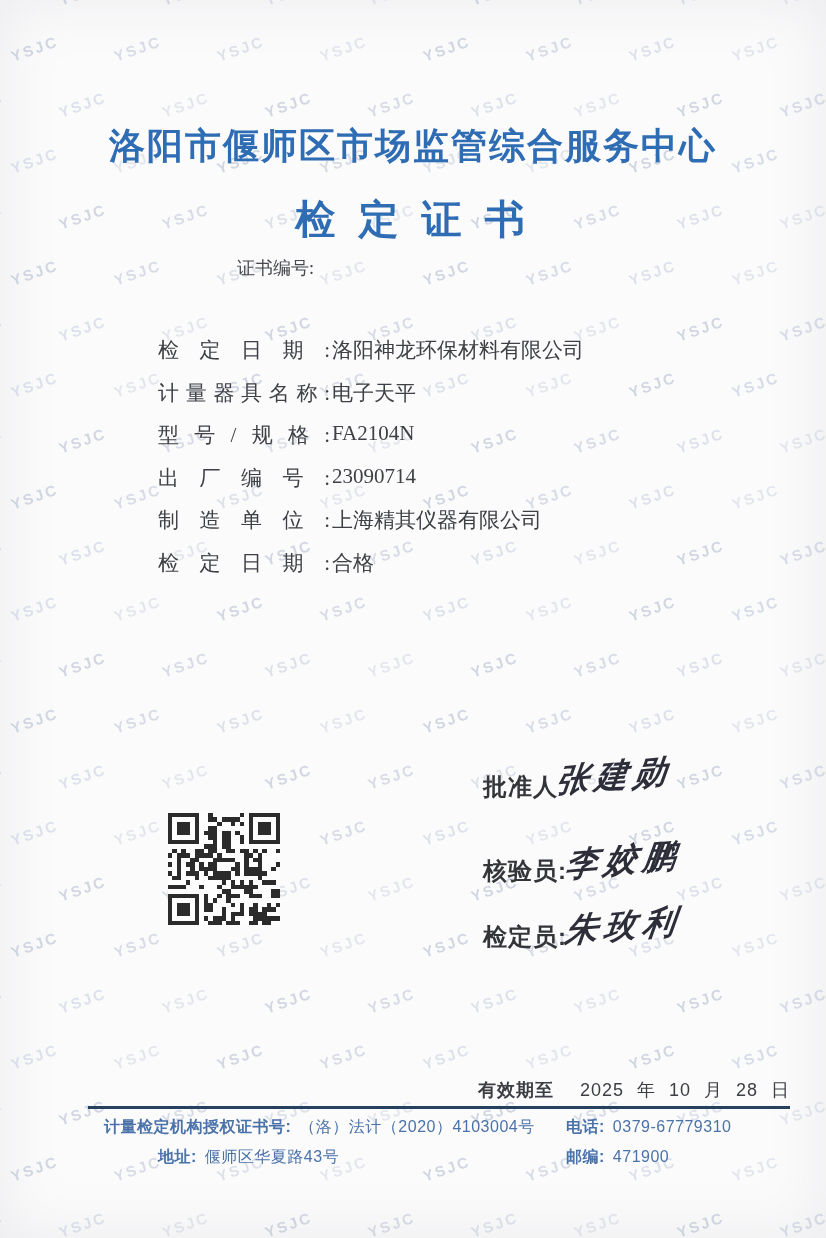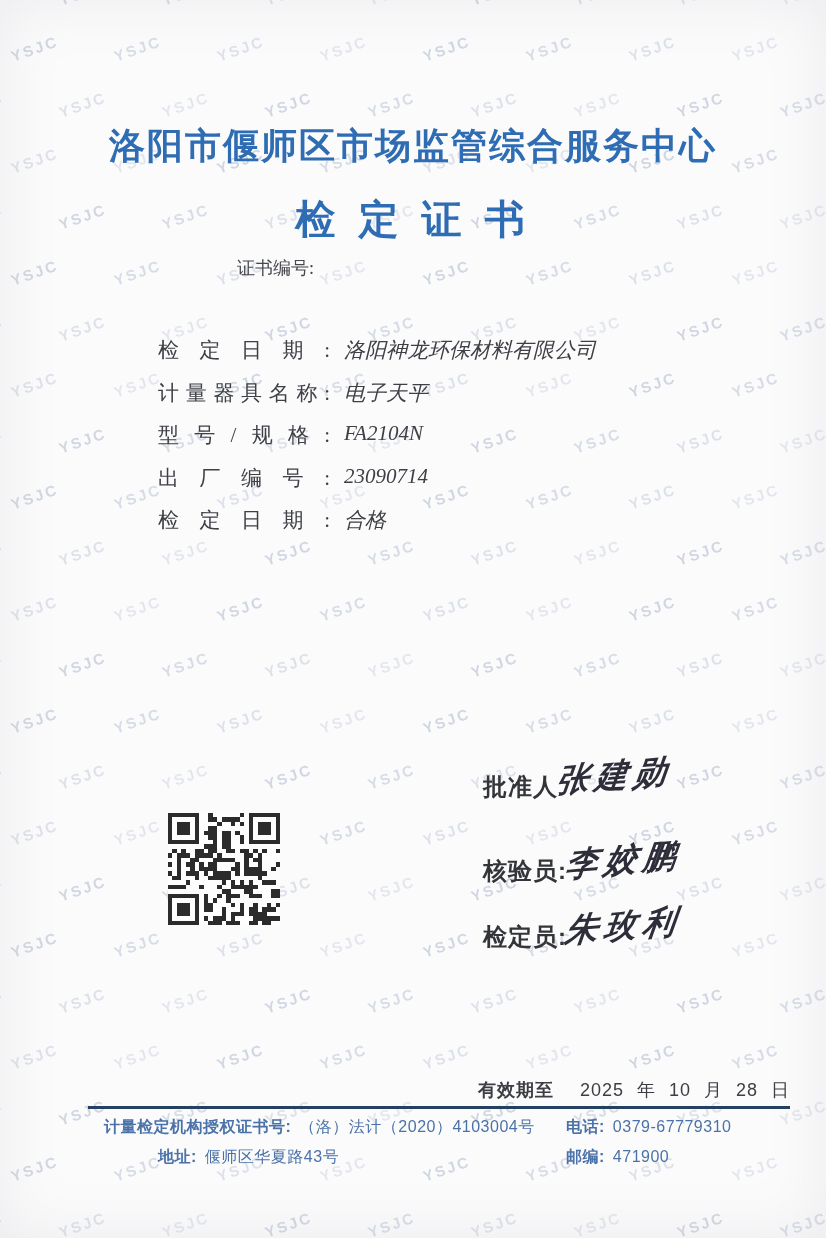--- a/index.html
+++ b/index.html
@@ -50,21 +50,21 @@
 
   
   .fields{position:absolute;top:336px;left:158px;width:560px;}
   .field-row{height:42.5px;font-size:21px;color:#3e4045;
     font-family:"Liberation Serif",serif;white-space:nowrap;}
   .field-label{
     display:inline-block;width:172px;
     text-align:justify;text-align-last:justify;
     vertical-align:top;
   }
-  .field-value{margin-left:14px;font-style:italic;}
+  .field-value{margin-left:2px;}
 
   
   .qr{position:absolute;top:813px;left:168px;width:112px;height:112px;}
   .qr svg{width:112px;height:112px;shape-rendering:crispEdges;}
 
   
   .sig-row{position:absolute;left:483px;white-space:nowrap;}
   .sig-row.r1{top:762px;}
   .sig-row.r2{top:846px;}
   .sig-row.r3{top:912px;}
@@ -314,20 +314,23 @@
         <span class="field-label">检定日期:</span><span class="field-value">洛阳神龙环保材料有限公司</span>
       </div>
       <div class="field-row">
         <span class="field-label">计量器具名称:</span><span class="field-value">电子天平</span>
       </div>
       <div class="field-row">
         <span class="field-label">型号/规格:</span><span class="field-value">FA2104N</span>
       </div>
       <div class="field-row">
         <span class="field-label">出厂编号:</span><span class="field-value">23090714</span>
+      </div>
+      <div class="field-row">
+        <span class="field-label">制造单位:</span><span class="field-value">上海精其仪器有限公司</span>
       </div>
       <div class="field-row">
         <span class="field-label">检定日期:</span><span class="field-value">合格</span>
       </div>
     </div>
 
     <div class="qr"><svg viewBox="0 0 25 25">
           <rect x="0" y="0" width="25" height="25" fill="#fdfdfd"></rect>
           <rect x="9" y="0" width="1" height="1" fill="#2b2b2b"></rect>
           <rect x="16" y="0" width="1" height="1" fill="#2b2b2b"></rect>

